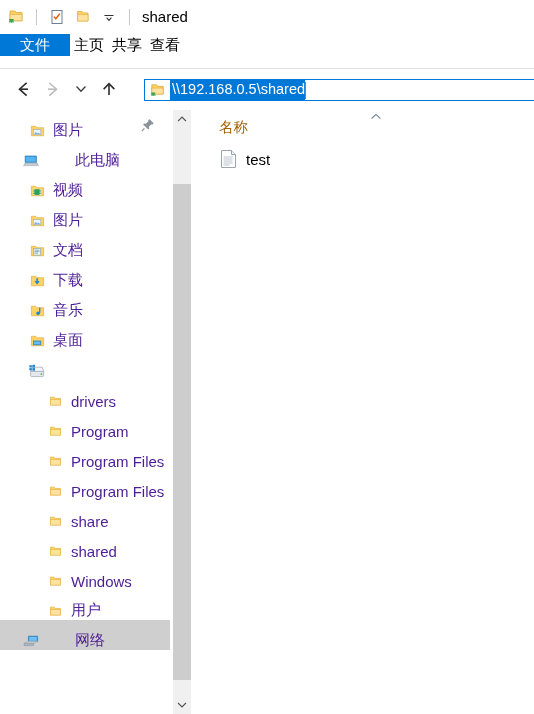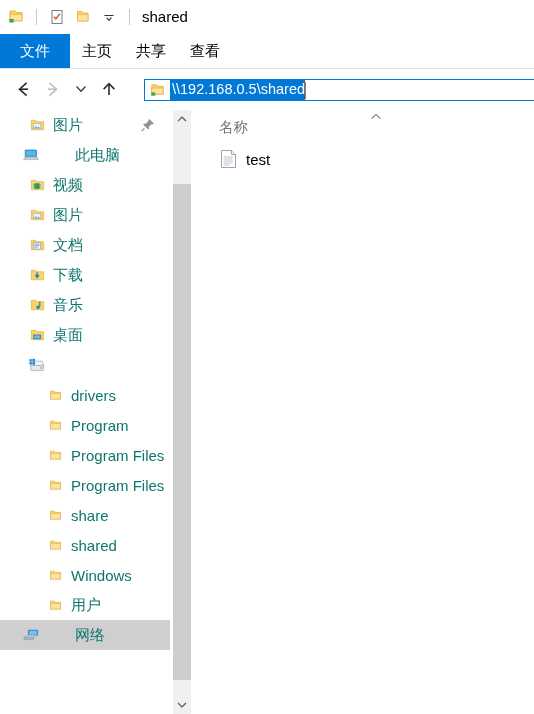--- a/index.html
+++ b/index.html
@@ -67,22 +67,22 @@
     background: #ffffff;
     display: flex;
     align-items: stretch;
   }
   .tab {
     display: flex;
     align-items: center;
     justify-content: center;
     font-size: 15px;
     color: #000000;
-    padding: 0 12px;
-    height: 34px;
+    padding: 0 4px;
+    height: 22px;
     box-sizing: border-box;
     white-space: nowrap;
   }
   .tab.active {
     background: #0078d7;
     color: #ffffff;
     min-width: 70px;
   }
   .ribbon-rule {
     position: absolute;
@@ -148,24 +148,24 @@
   
   .navpane {
     position: absolute;
     left: 0; top: 110px;
     width: 170px; height: 604px;
     background: #ffffff;
     overflow: hidden;
   }
   .tree-item {
     display: flex;
-    align-items: center;
+    align-items: flex-end;
     height: 30px;
     font-size: 15px;
-    color: #0f766e;
+    color: #4c1d95;
     white-space: nowrap;
     position: relative;
   }
   .tree-item.selected {
     background: #cfcfcf;
   }
   .tree-icon {
     width: 18px; height: 18px;
     flex: 0 0 auto;
     display: flex;
@@ -217,21 +217,21 @@
     background: #ffffff;
   }
   .col-header {
     position: relative;
     height: 34px;
     display: flex;
     align-items: center;
   }
   .col-name {
     font-size: 14.5px;
-    color: #737373;
+    color: #a16207;
     margin-left: 28px;
   }
   .sort-chevron {
     position: absolute;
     left: 178px;
     top: 2px;
     width: 14px; height: 10px;
   }
   .file-row {
     display: flex;

